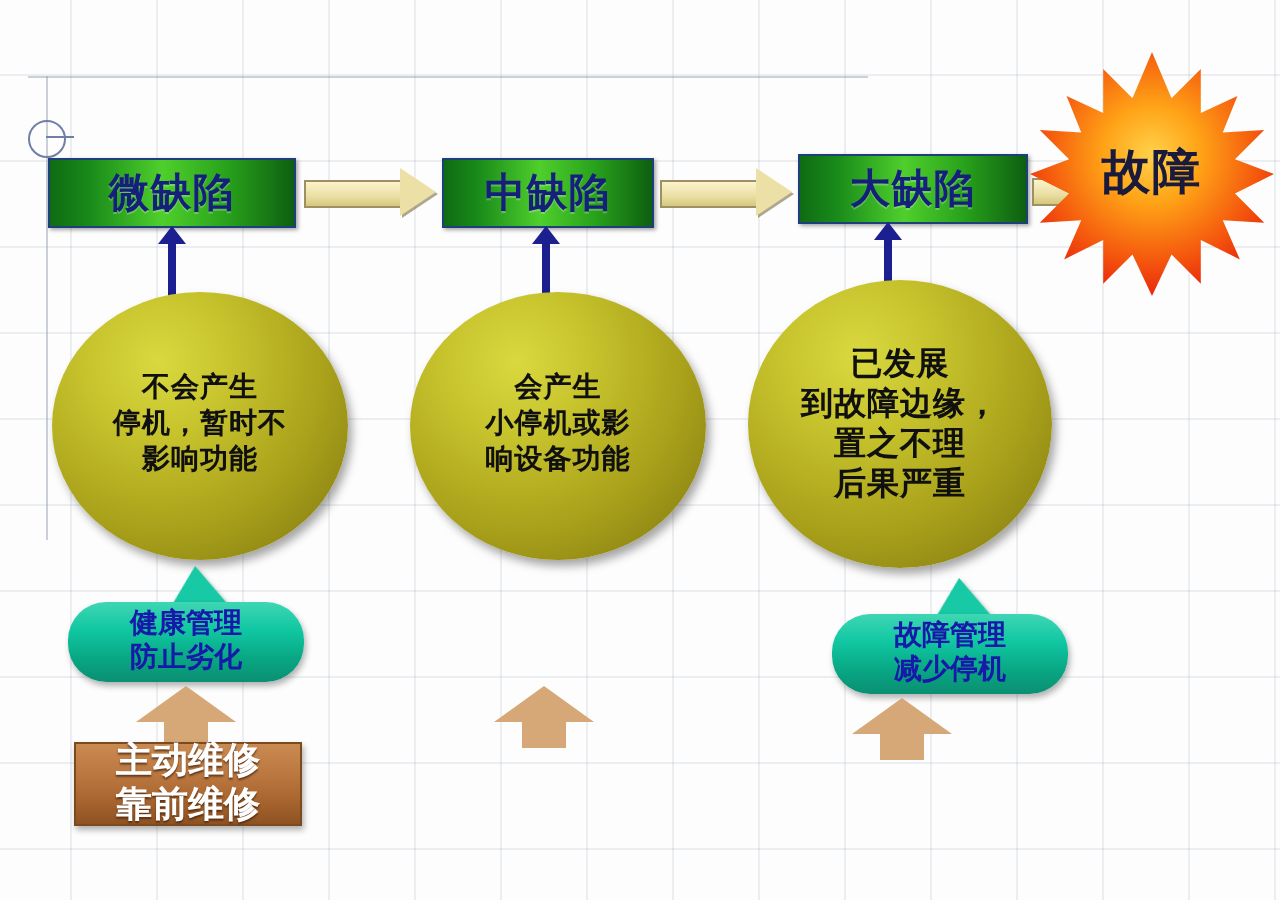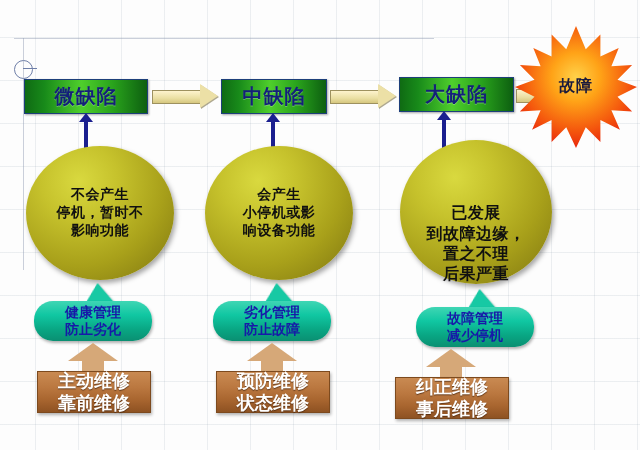--- a/index.html
+++ b/index.html
@@ -78,21 +78,21 @@
     clip-path:polygon(
       50% 0%, 58% 19%, 70% 7%, 70% 25%, 85% 18%, 79% 33%,
       96% 32%, 84% 44%, 100% 50%, 84% 58%, 96% 70%, 79% 69%,
       86% 85%, 70% 77%, 70% 95%, 58% 83%, 50% 100%, 42% 83%,
       30% 95%, 30% 77%, 14% 85%, 21% 69%, 4% 70%, 16% 58%,
       0% 50%, 16% 44%, 4% 32%, 21% 33%, 15% 18%, 30% 25%, 30% 7%, 42% 19%
     );
     filter:drop-shadow(1px 2px 2px rgba(0,0,0,0.35));
   }
   #burst span{
-    position:relative;z-index:2;font-size:16px;font-weight:bold;color:#1a1a3c;
+    position:relative;z-index:2;font-size:24px;font-weight:bold;color:#1a1a3c;
     letter-spacing:1px;white-space:nowrap;margin-top:-2px;
   }
 
   
   .varrow{position:absolute;width:14px;}
   .varrow .stem{position:absolute;left:5px;top:7px;width:4px;background:#1b1f8f;}
   .varrow .tip{
     position:absolute;left:0;top:0;width:0;height:0;
     border-left:7px solid transparent;border-right:7px solid transparent;
     border-bottom:9px solid #1b1f8f;
@@ -111,21 +111,21 @@
     box-shadow:2px 3px 5px rgba(0,0,0,0.35);
     display:flex;align-items:center;justify-content:center;
     text-align:center;
   }
   .ellipse .txt{
     font-size:14px;font-weight:bold;color:#101010;line-height:1.28;
     letter-spacing:0.5px;
   }
   #ell1{left:26px;top:146px;width:148px;height:134px;}
   #ell2{left:205px;top:146px;width:148px;height:134px;}
-  #ell3{left:400px;top:140px;width:152px;height:144px;align-items:flex-end;}
+  #ell3{left:374px;top:140px;width:152px;height:144px;}
   #ell3 .txt{font-size:16px;line-height:1.26;}
 
   
   .callout{position:absolute;width:118px;height:48px;}
   .callout .body{
     position:absolute;left:0;top:8px;width:118px;height:40px;
     border-radius:19px;
     background:linear-gradient(to bottom,#3fd6b4 0%,#10c7a2 35%,#09a784 70%,#0a8f72 100%);
     box-shadow:1px 2px 3px rgba(0,0,0,0.3);
     display:flex;align-items:center;justify-content:center;text-align:center;
@@ -236,26 +236,20 @@
   <div class="ellipse" id="ell3">
     <div class="txt">已发展<br>到故障边缘，<br>置之不理<br>后果严重</div>
   </div>
 
   <div class="callout" id="callout1">
     <div class="tail"></div>
     <div class="body">
       <div class="txt">健康管理<br>防止劣化</div>
     </div>
   </div>
-  <div class="callout" id="callout2">
-    <div class="tail"></div>
-    <div class="body">
-      <div class="txt">劣化管理<br>防止故障</div>
-    </div>
-  </div>
   <div class="callout" id="callout3">
     <div class="tail"></div>
     <div class="body">
       <div class="txt">故障管理<br>减少停机</div>
     </div>
   </div>
 
   <div class="uparrow" id="uparrow1">
     <div class="head"></div>
     <div class="stem"></div>
@@ -265,20 +259,14 @@
     <div class="stem"></div>
   </div>
   <div class="uparrow" id="uparrow3">
     <div class="head"></div>
     <div class="stem"></div>
   </div>
 
   <div class="brownbox" id="brown1">
     <div class="txt">主动维修<br>靠前维修</div>
   </div>
-  <div class="brownbox" id="brown2">
-    <div class="txt">预防维修<br>状态维修</div>
-  </div>
-  <div class="brownbox" id="brown3">
-    <div class="txt">纠正维修<br>事后维修</div>
-  </div>
 
 </div>
 
 </body></html>

